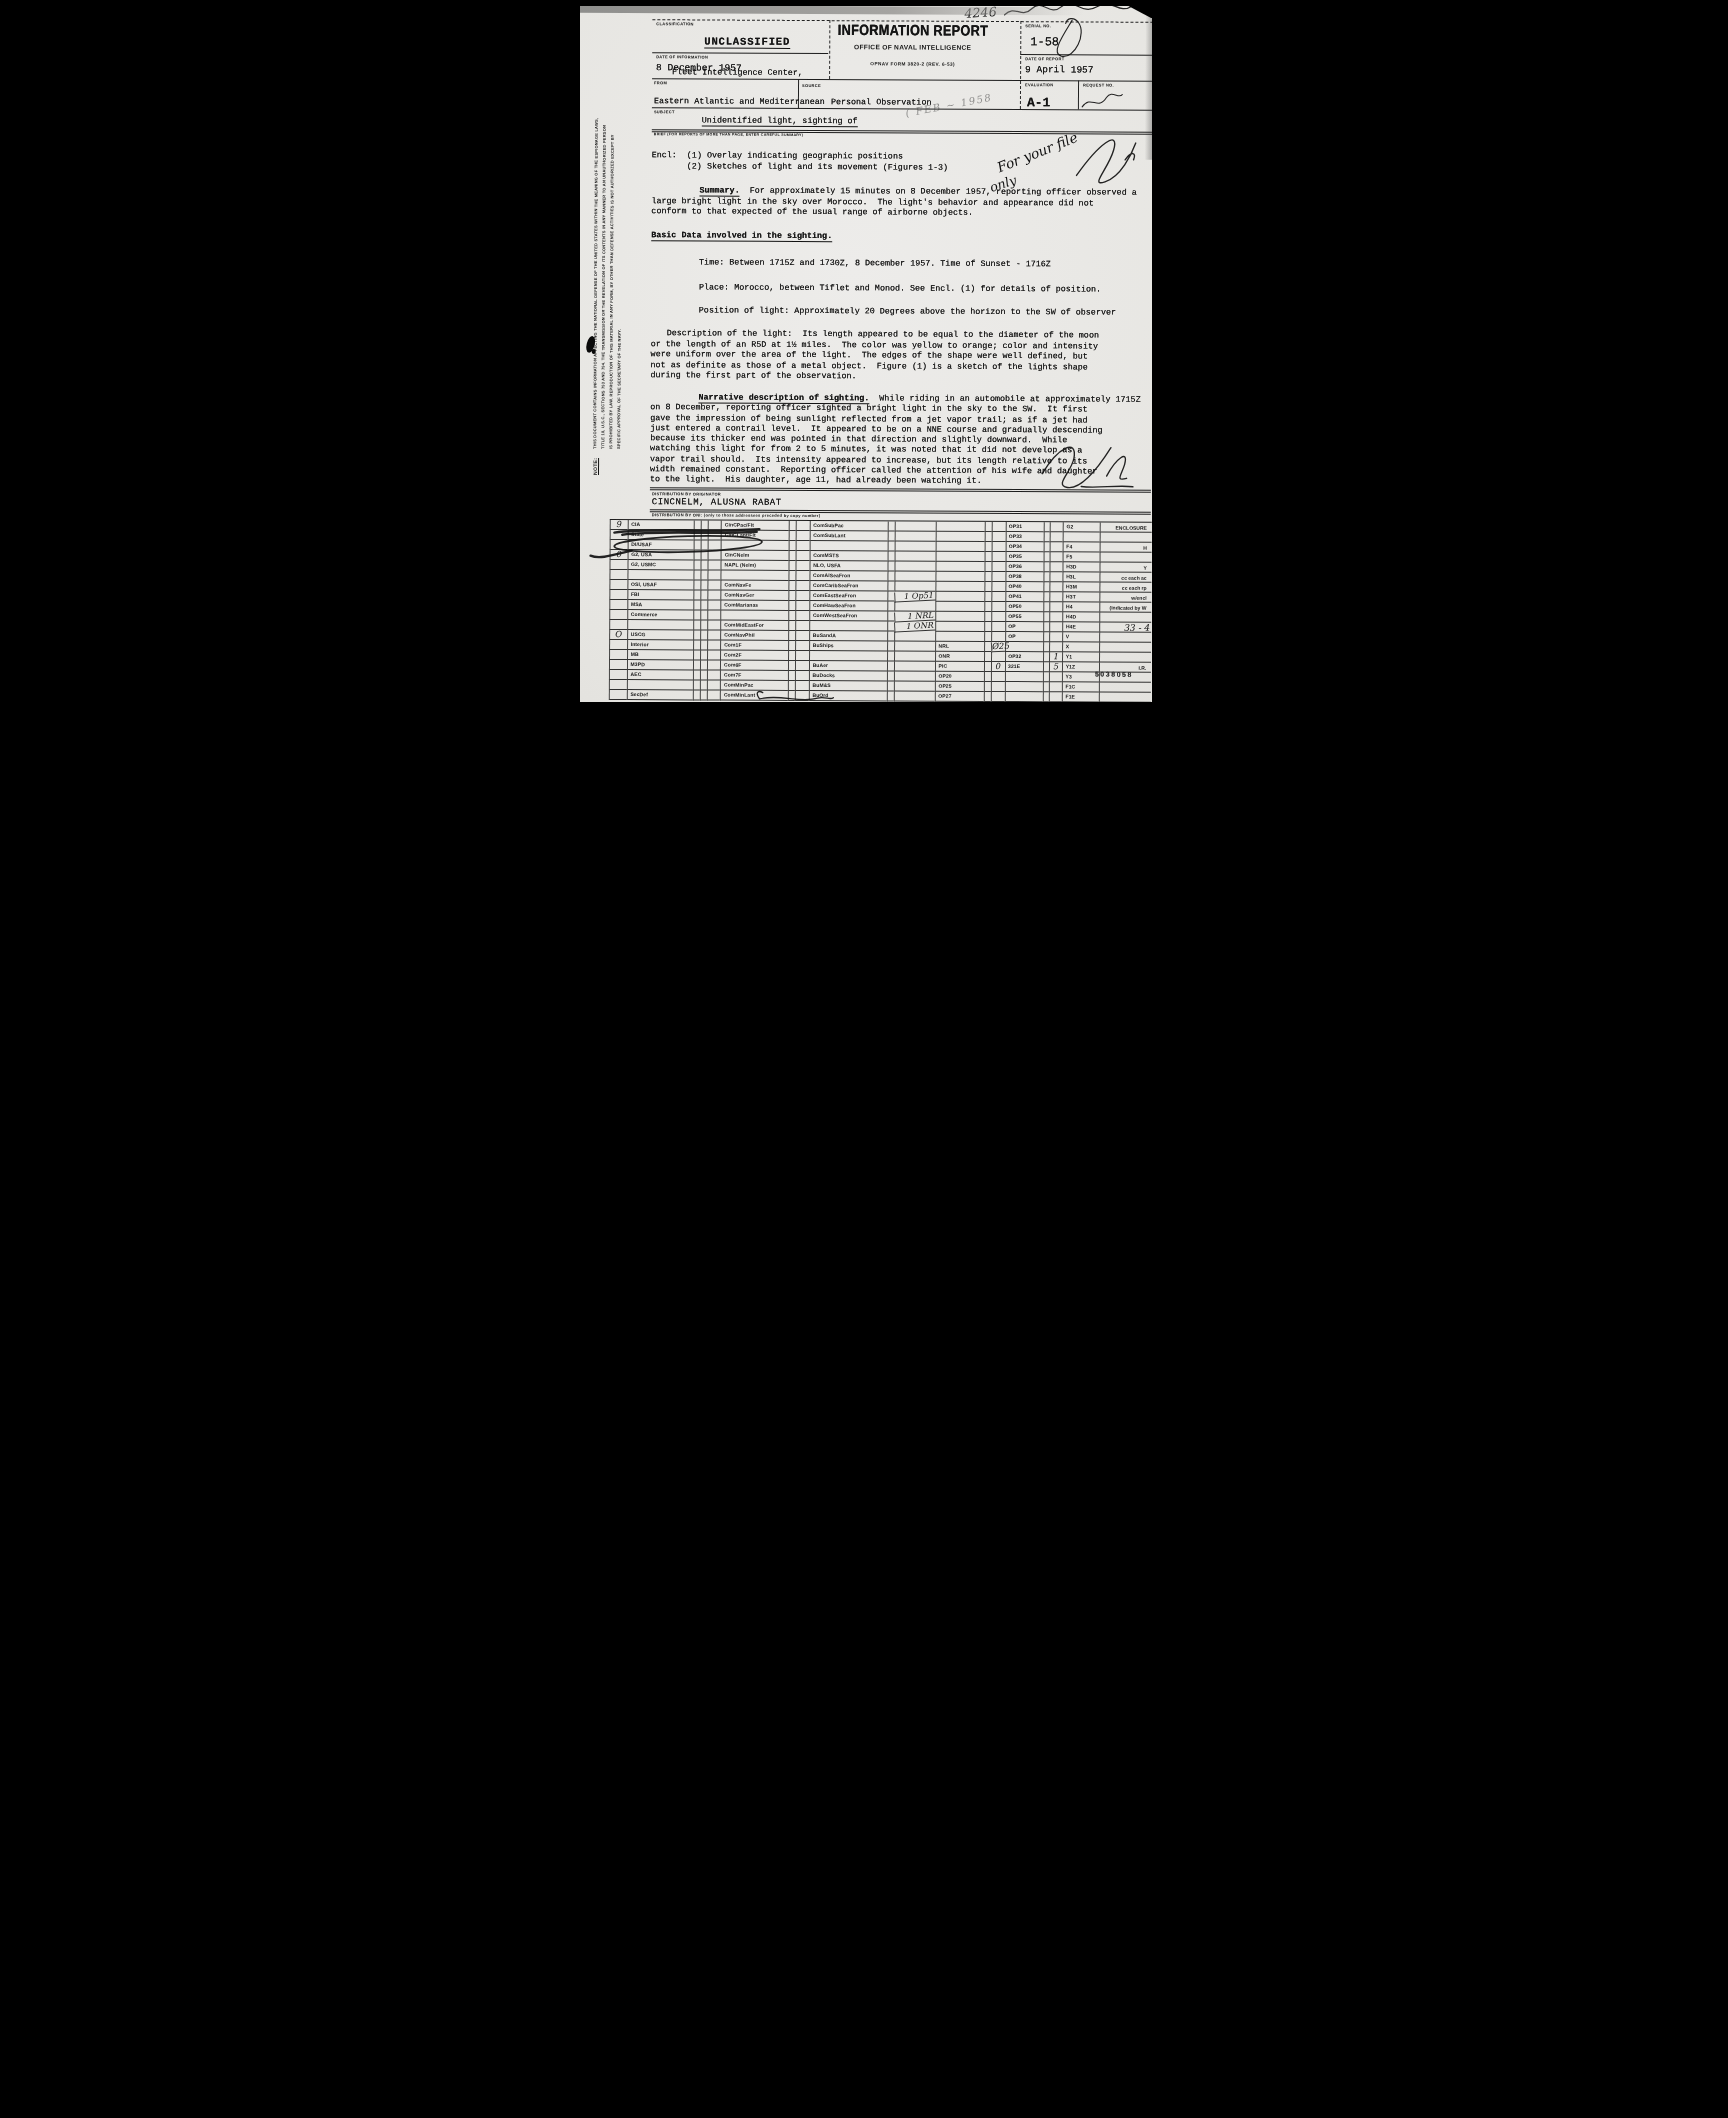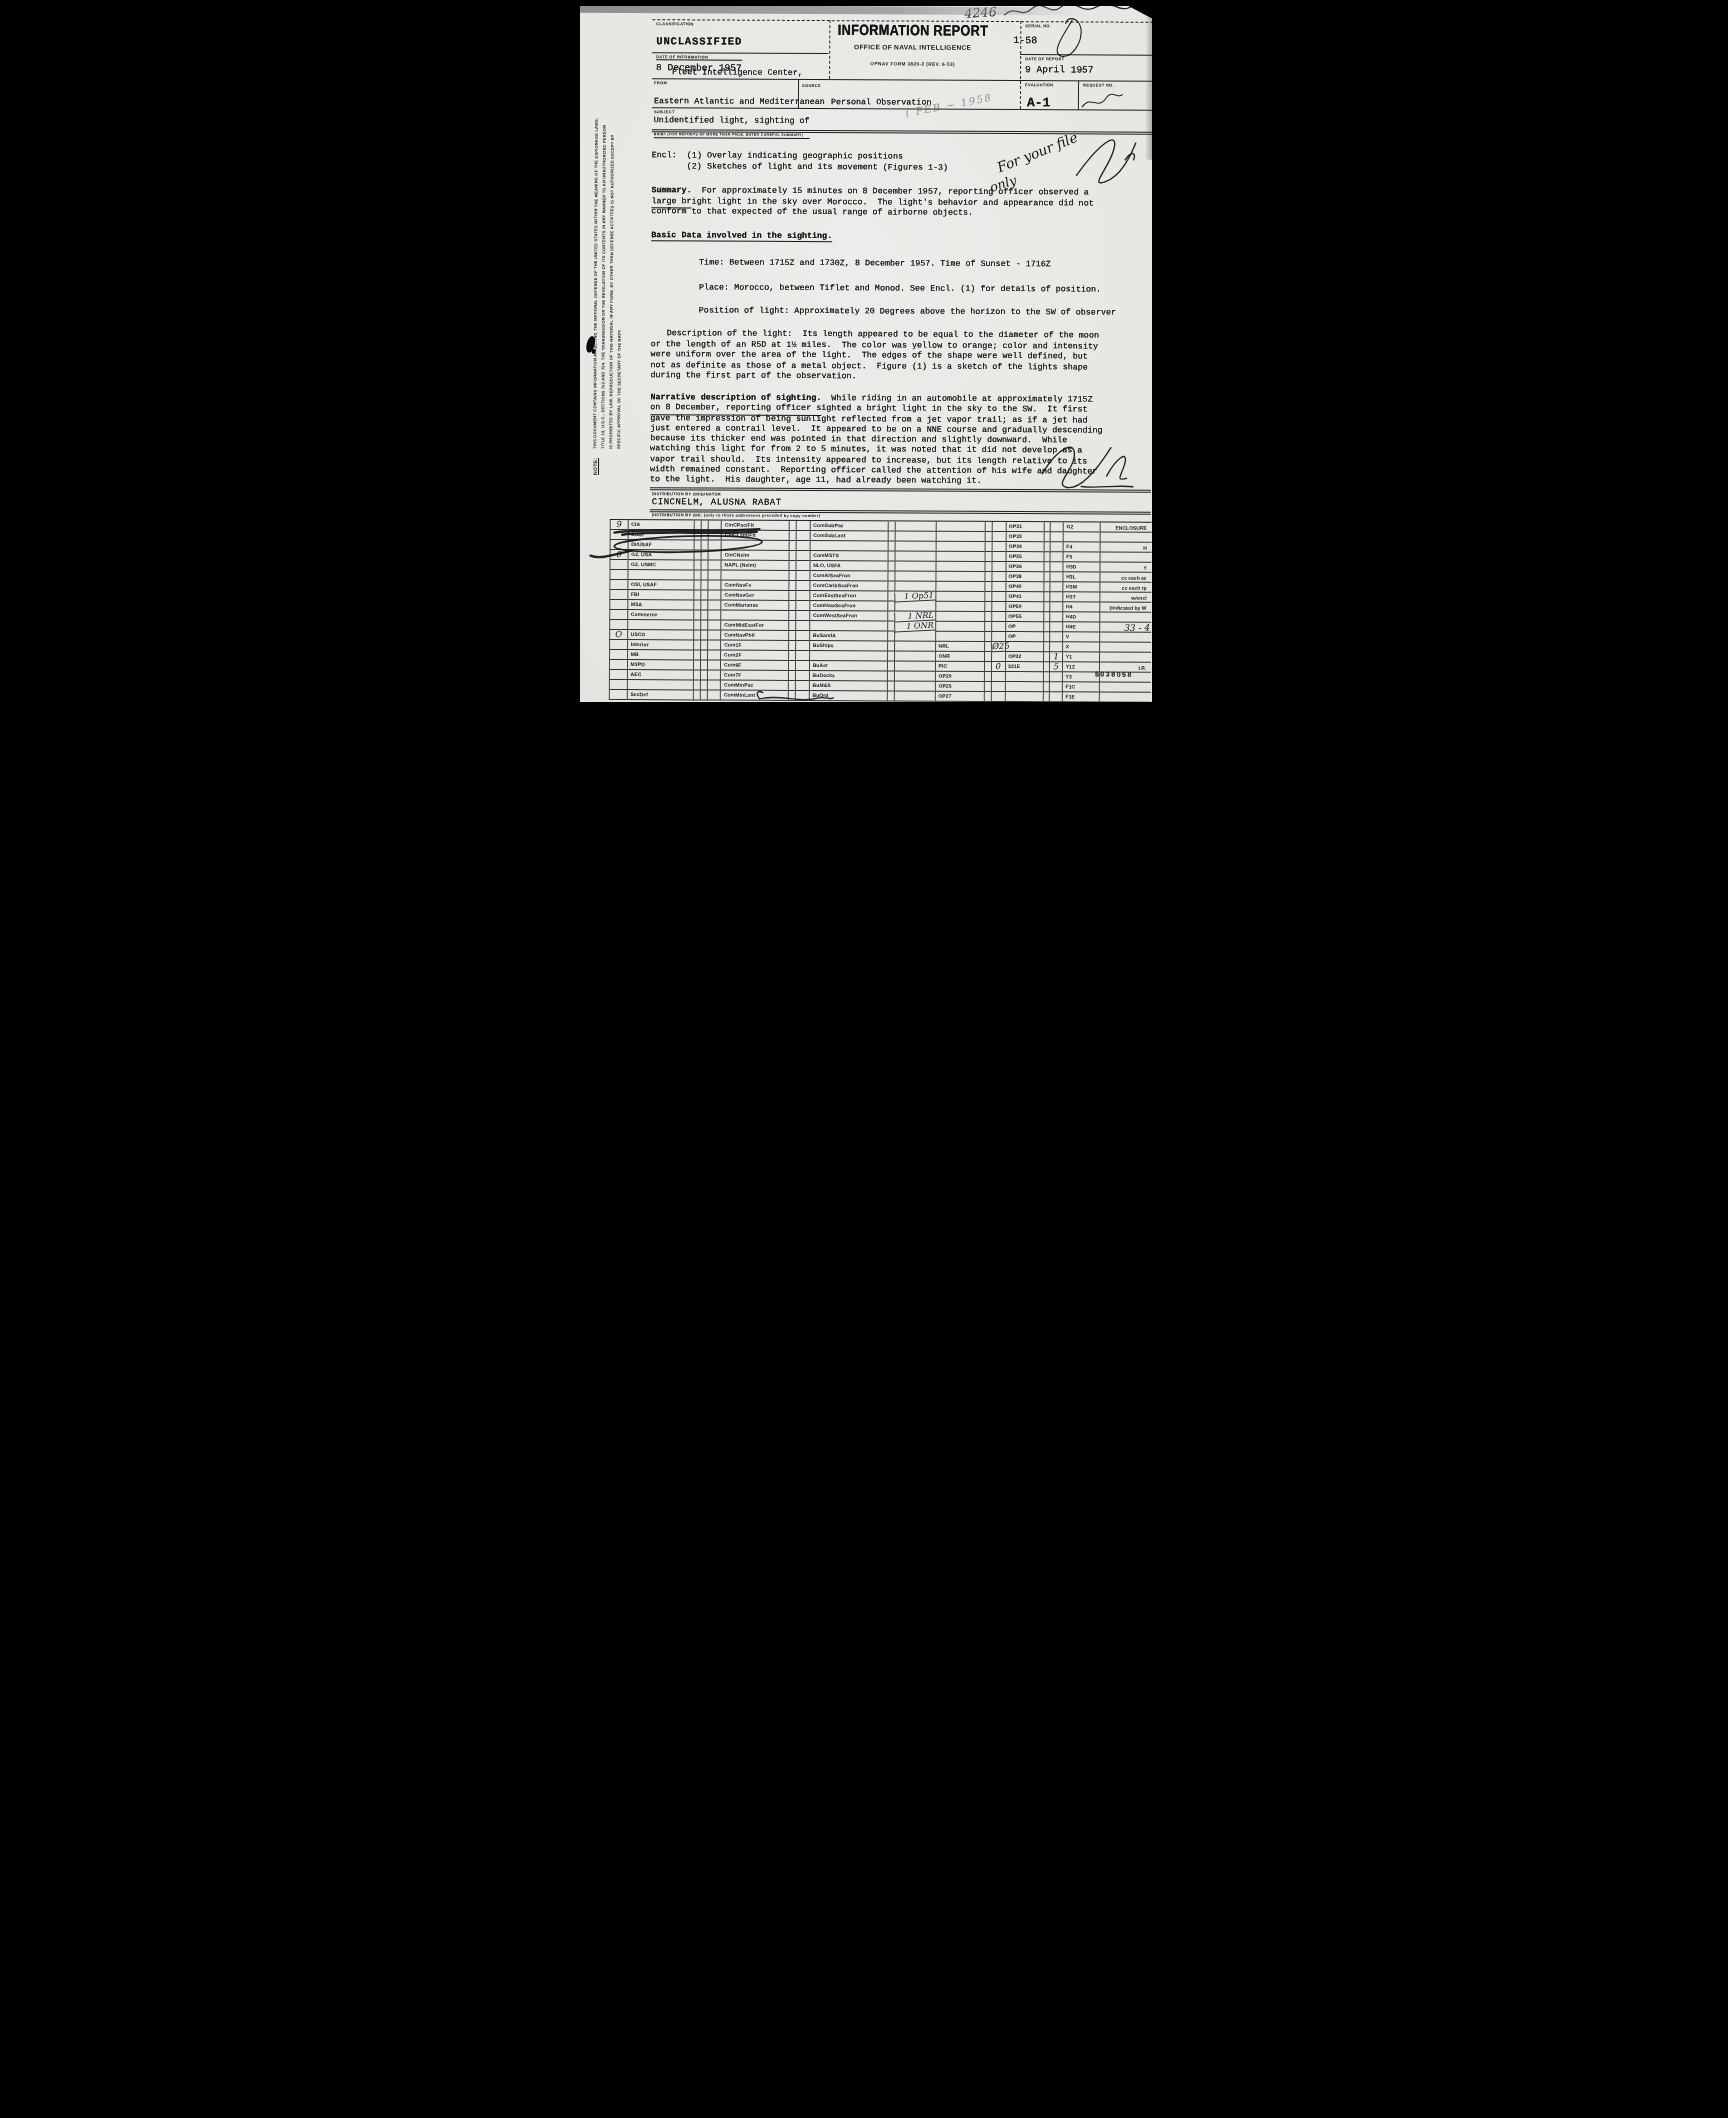--- a/index.html
+++ b/index.html
@@ -15,21 +15,21 @@
   .scan-strip{position:absolute;left:0;top:5.8px;width:100%;height:8.4px;
     background:linear-gradient(90deg,#8e8e8c 0%,#a5a4a1 55%,rgba(165,164,161,0) 88%);}
   .corner-wedge{position:absolute;top:5.8px;right:0;width:24px;height:12.7px;background:#000;
     clip-path:polygon(0 0,100% 0,100% 100%);}
   .edge-shade{position:absolute;top:0;right:0;width:8.4px;height:158px;
     background:linear-gradient(90deg,rgba(0,0,0,0) 0%,rgba(40,40,40,.35) 100%);}
   
   .mono{font-family:"Liberation Mono",monospace;color:#141414;text-shadow:0 0 0.3px rgba(10,10,10,.75);}
   .lab{font:bold 4px "Liberation Sans",sans-serif;letter-spacing:0.3px;color:#111;}
   .abs{position:absolute;}
-  .u{border-bottom:1.1px solid #131313;padding-bottom:12px;}
+  .u{border-bottom:1.1px solid #131313;padding-bottom:0;margin-left:48px;}
   .uu{border-bottom:1.6px double #131313;}
   .rule{position:absolute;border-top:0.9px solid #1d1d1d;}
   .rule.dash{border-top:1.1px dashed #222;}
   .vline{position:absolute;border-left:0.8px solid #222;}
   .vline.dash{border-left:0.8px dashed #2a2a2a;}
   .pre{white-space:pre-wrap;line-height:10.6px;font-size:8.4px;}
   .hand{font-family:"DejaVu Serif",serif;font-style:italic;color:#101010;}
   
   .security{position:absolute;left:16px;top:450px;width:399px;transform:rotate(-90deg);
     transform-origin:0 0;font:bold 4px "Liberation Sans",sans-serif;letter-spacing:0.2px;
@@ -93,21 +93,21 @@
     <div class="abs lab" style="left:79px;top:22px;">CLASSIFICATION</div>
     <div class="abs mono" style="left:79px;top:36px;font-size:10.6px;font-weight:bold;letter-spacing:0.8px;"><span class="u">UNCLASSIFIED</span></div>
     <div class="abs lab" style="left:79px;top:55px;">DATE OF INFORMATION</div>
     <div class="abs mono" style="left:79px;top:63px;font-size:9.5px;">8 December 1957</div>
 
     <div class="abs" style="left:253px;top:23px;width:165px;text-align:center;"><span class="title">INFORMATION REPORT</span></div>
     <div class="abs" style="left:253px;top:43px;width:165px;text-align:center;font:bold 6.6px 'Liberation Sans',sans-serif;letter-spacing:0.3px;">OFFICE OF NAVAL INTELLIGENCE</div>
     <div class="abs" style="left:253px;top:61px;width:165px;text-align:center;font:bold 4.7px 'Liberation Sans',sans-serif;letter-spacing:0.4px;">OPNAV FORM 3820-2 (REV. 6-53)</div>
 
     <div class="abs lab" style="left:448px;top:22px;">SERIAL NO.</div>
-    <div class="abs mono" style="left:436px;top:34px;font-size:10px;">1-58</div>
+    <div class="abs mono" style="left:453px;top:34px;font-size:12px;">1-58</div>
     <div class="abs lab" style="left:448px;top:55px;">DATE OF REPORT</div>
     <div class="abs mono" style="left:448px;top:63px;font-size:9.5px;">9 April 1957</div>
 
     <div class="abs lab" style="left:77px;top:81px;">FROM</div>
     <div class="abs mono" style="left:95px;top:68px;font-size:8.4px;">Fleet Intelligence Center,</div>
     <div class="abs mono" style="left:77px;top:97px;font-size:8.4px;">Eastern Atlantic and Mediterranean</div>
     <div class="abs lab" style="left:225px;top:83px;">SOURCE</div>
     <div class="abs mono" style="left:254px;top:97px;font-size:8.4px;">Personal Observation</div>
 
     <div class="abs lab" style="left:448px;top:81px;">EVALUATION</div>

